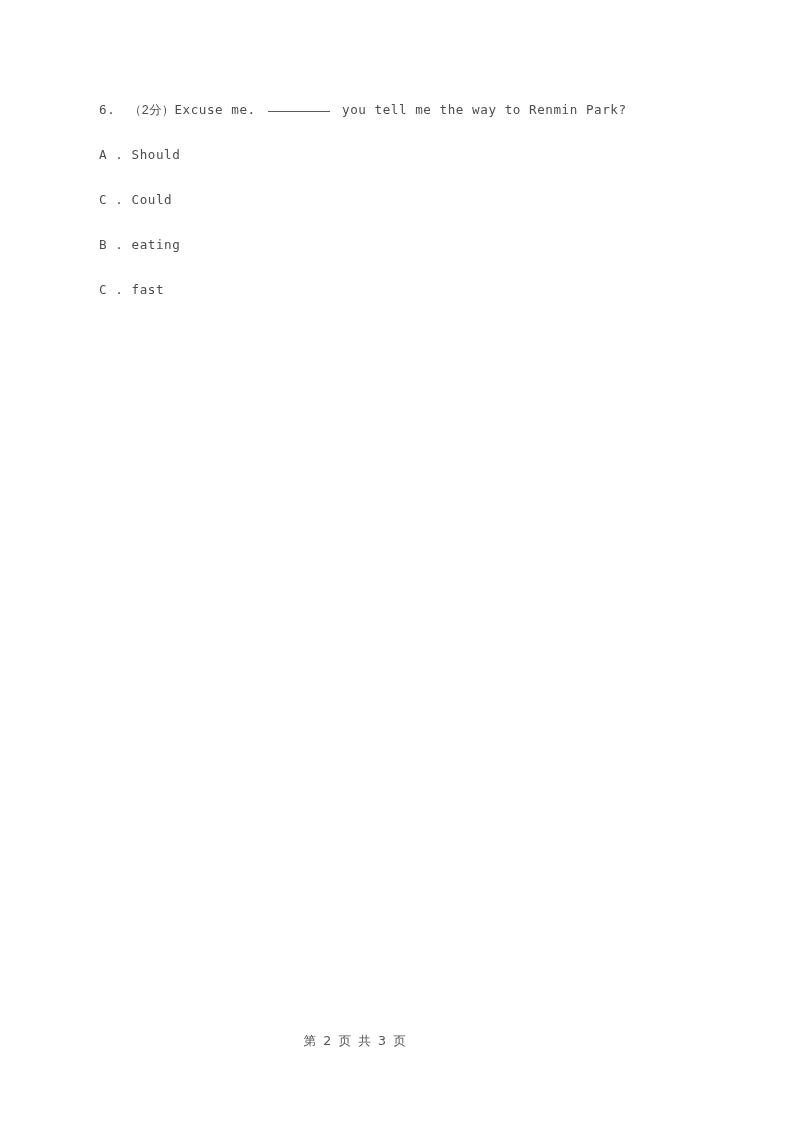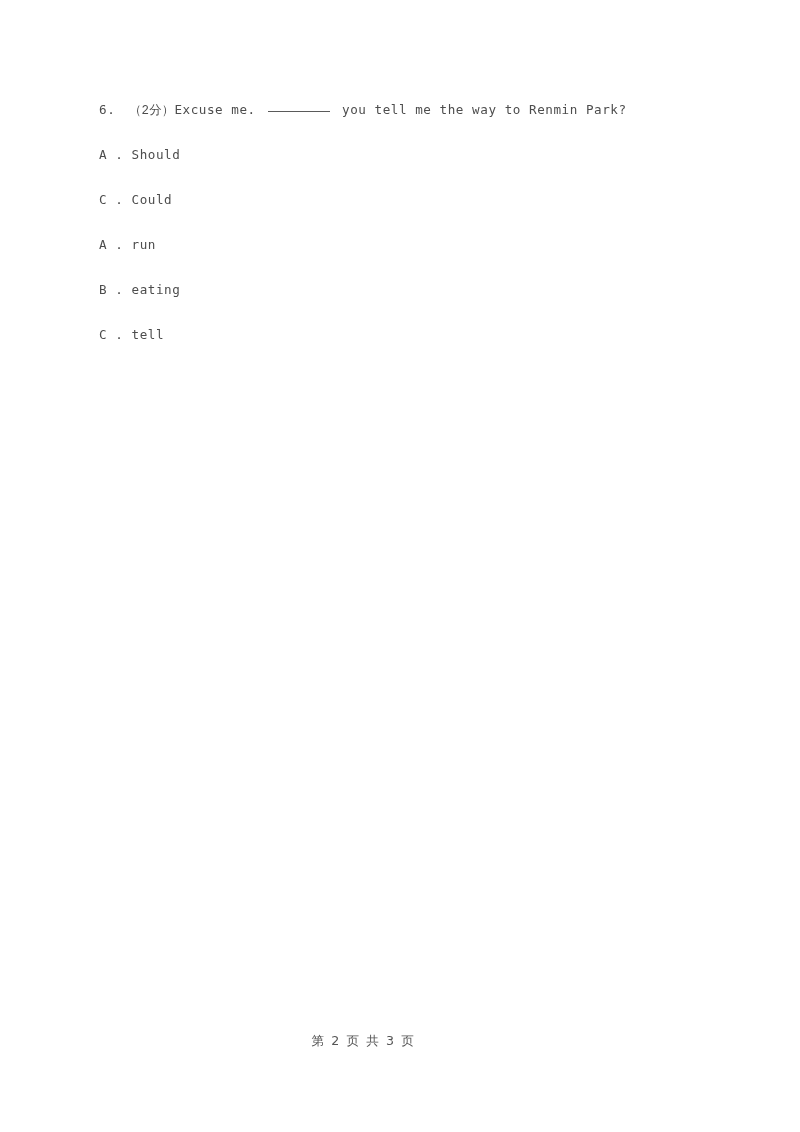--- a/index.html
+++ b/index.html
@@ -67,21 +67,21 @@
   }
 
   
   .blank-gap {
     display: inline-block;
     width: 58px;
   }
 
   .footer {
     position: absolute;
-    left: 16px;
+    left: 8px;
     top: 1033px;
     width: 695px;
     text-align: center;
     font-family: "DejaVu Sans", "Liberation Sans", sans-serif;
     font-size: 12.6px;
     letter-spacing: 1.6px;
     color: #555555;
     white-space: pre;
   }
 </style>
@@ -94,23 +94,22 @@
 
 
     <div class="line question"><span class="q-num">6.</span><span class="q-score">（2分）</span><span>Excuse me. </span><span class="blank-rule"></span><span> you tell me the way to Renmin Park?</span></div>
 
     <div class="line"><span>A</span><span> . </span><span>Should</span></div>
 
 
     <div class="line"><span>C</span><span> . </span><span>Could</span></div>
 
 
-    <div class="line"><span>A</span><span> . </span><span>run</span></div>
 
     <div class="line"><span>B</span><span> . </span><span>eating</span></div>
 
-    <div class="line"><span>C</span><span> . </span><span>tell</span></div>
+    <div class="line"><span>C</span><span> . </span><span>fast</span></div>
 
   </div>
 
   <div class="footer">第 2 页 共 3 页</div>
 
 </div>
 
 </body></html>

